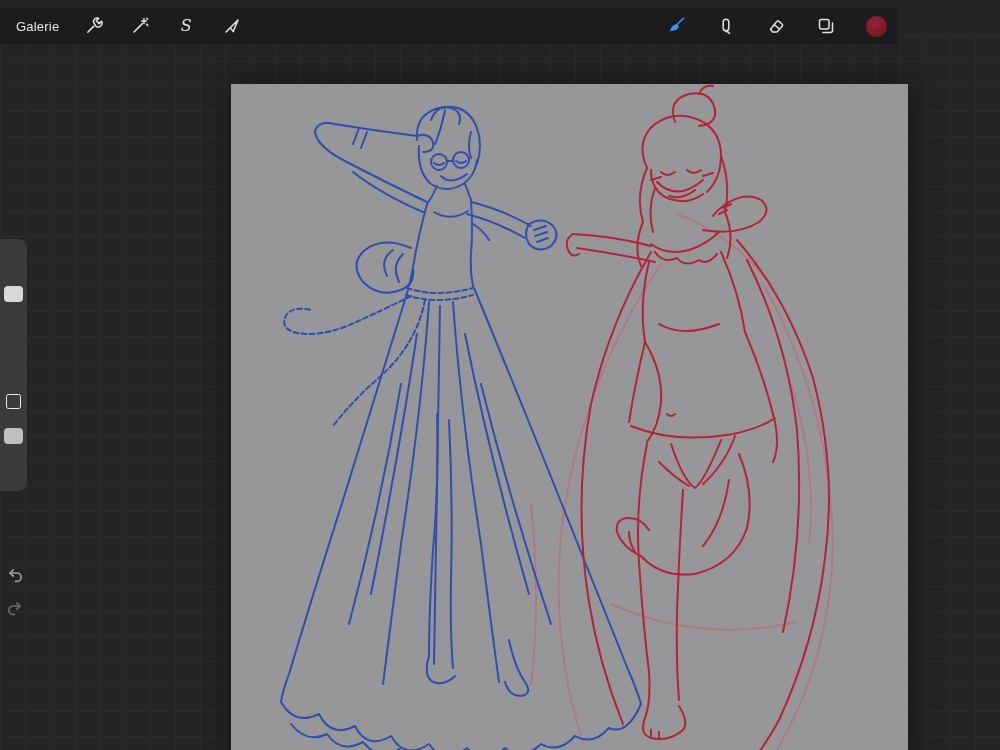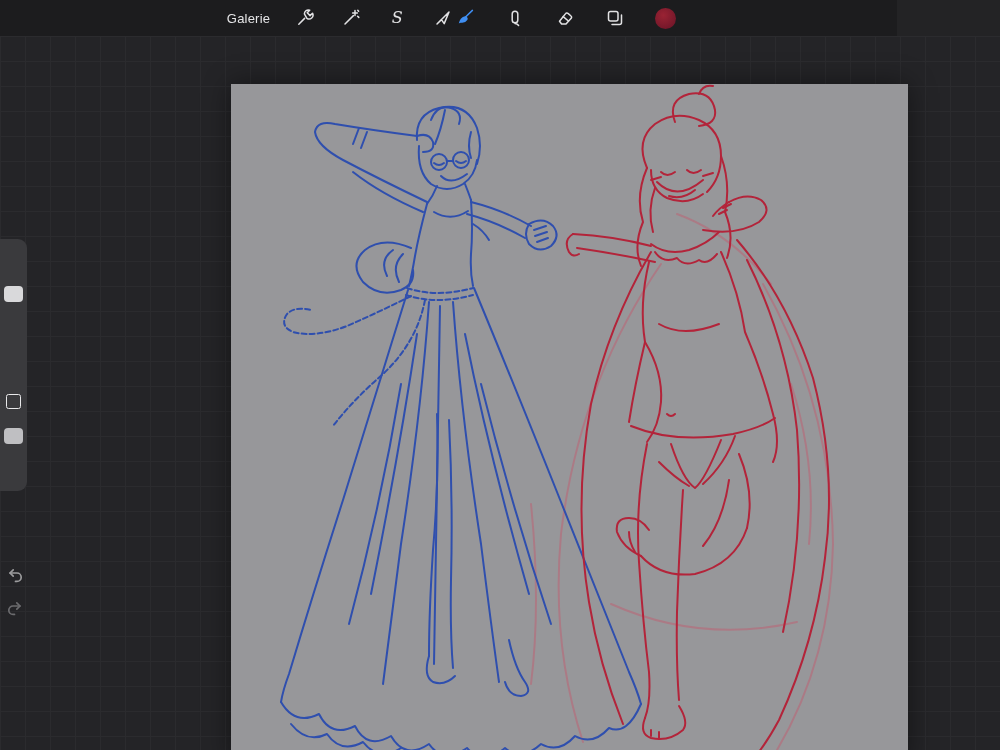--- a/index.html
+++ b/index.html
@@ -3,23 +3,23 @@
 <meta charset="utf-8">
 <style>
   html,body{margin:0;padding:0;}
   body{
     width:1000px;height:750px;overflow:hidden;position:relative;
     background:#232325;font-family:"Liberation Sans", sans-serif;
     -webkit-font-smoothing:antialiased;
   }
   
   .topbar{
-    position:absolute;top:0;left:0;width:897px;height:36px;
+    position:absolute;top:8px;left:0;width:897px;height:36px;
     background:#1c1c1e;display:flex;align-items:center;
-    justify-content:center;z-index:20;
+    justify-content:space-between;z-index:20;
   }
   .tb-left{display:flex;align-items:center;padding-left:16px;gap:24px;}
   .tb-right{display:flex;align-items:center;padding-right:10px;gap:28px;}
   .gallery-btn{color:#e6e6e8;font-size:13px;letter-spacing:.2px;cursor:default;}
   .icon-btn{width:22px;height:22px;display:flex;align-items:center;justify-content:center;}
   .icon-btn svg{display:block;}
   .ico{stroke:#e2e2e4;stroke-width:1.5;fill:none;stroke-linecap:round;stroke-linejoin:round;}
   .ico-blue{stroke:#3f8ef2;}
   .ico-fill-blue{fill:#3f8ef2;stroke:none;}
   .sel-s{color:#e2e2e4;font-family:"DejaVu Serif", serif;font-style:italic;font-size:16px;line-height:1;}

